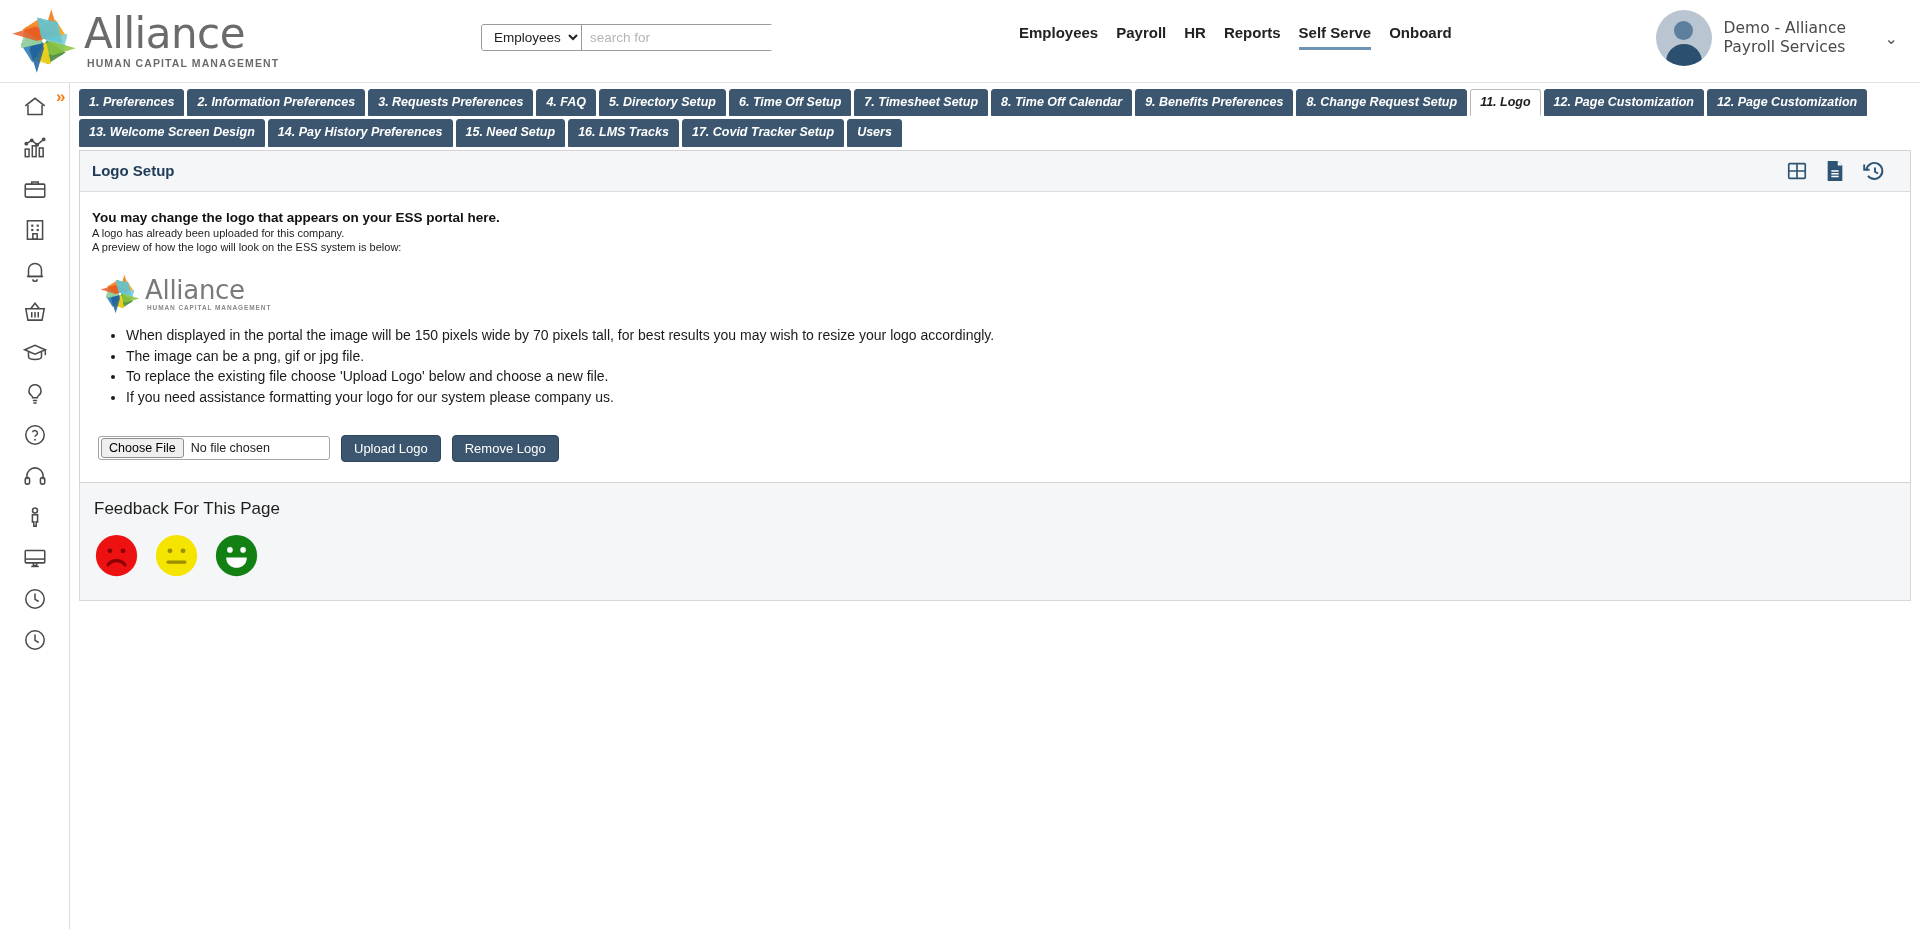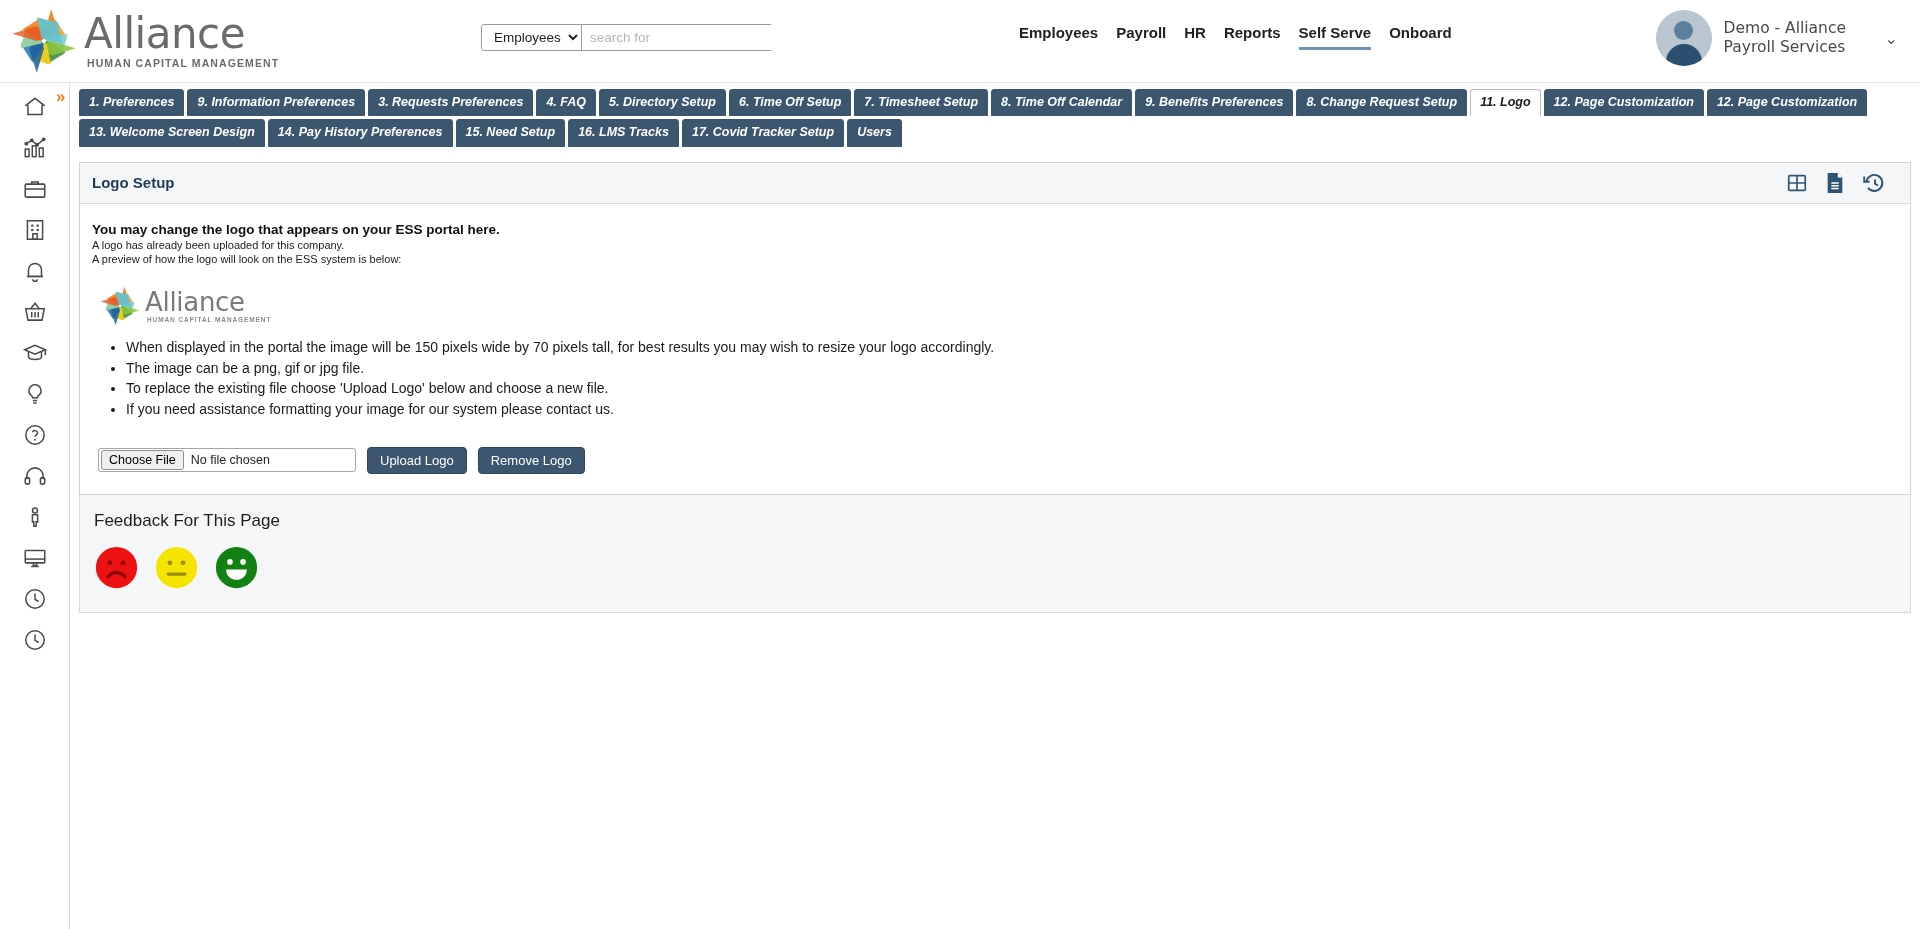--- a/index.html
+++ b/index.html
@@ -186,21 +186,21 @@
   }
   .tab.active {
     background: #ffffff;
     color: #1c1c1c;
     border: 1px solid #b9b9b9;
     border-bottom-color: #ffffff;
   }
 
   
   .panel {
-    margin: 15px 9px 0 9px;
+    margin: 3px 9px 0 9px;
     border: 1px solid #d4d4d4;
     background: #ffffff;
   }
   .panel-head {
     background: #f5f6f7;
     border-bottom: 1px solid #dcdcdc;
     padding: 10px 12px;
     display: flex;
     align-items: center;
     justify-content: space-between;
@@ -245,21 +245,21 @@
 
   .upload-row {
     display: flex;
     align-items: center;
     gap: 11px;
     margin: 28px 0 6px 6px;
   }
   .file-input {
     display: flex;
     align-items: center;
-    width: 258px; height: 24px;
+    width: 232px; height: 24px;
     border: 1px solid #a5a5a5;
     border-radius: 3px;
     background: #fff;
     overflow: hidden;
   }
   .file-btn {
     font-size: 12.5px;
     color: #000;
     background: #efefef;
     border: 1px solid #8f8f8f;
@@ -466,21 +466,21 @@
     </svg>
   </div>
 </div>
 <div class="expander">»</div>
 
 <div class="content">
 
   <div class="tabstrip">
     <div class="tabrow">
       <div class="tab">1. Preferences</div>
-      <div class="tab">9. Information Preferences</div>
+      <div class="tab">2. Information Preferences</div>
       <div class="tab">3. Requests Preferences</div>
       <div class="tab">4. FAQ</div>
       <div class="tab">5. Directory Setup</div>
       <div class="tab">6. Time Off Setup</div>
       <div class="tab">7. Timesheet Setup</div>
       <div class="tab">8. Time Off Calendar</div>
       <div class="tab">9. Benefits Preferences</div>
       <div class="tab">8. Change Request Setup</div>
       <div class="tab active">11. Logo</div>
       <div class="tab">12. Page Customization</div>
@@ -558,21 +558,21 @@
         <div class="lp-text">
           <div class="lp-name">Alliance</div>
           <div class="lp-sub">HUMAN CAPITAL MANAGEMENT</div>
         </div>
       </div>
 
       <ul class="notes">
         <li>When displayed in the portal the image will be 150 pixels wide by 70 pixels tall, for best results you may wish to resize your logo accordingly.</li>
         <li>The image can be a png, gif or jpg file.</li>
         <li>To replace the existing file choose 'Upload Logo' below and choose a new file.</li>
-        <li>If you need assistance formatting your image for our system please contact us.</li>
+        <li>If you need assistance formatting your logo for our system please company us.</li>
       </ul>
 
       <div class="upload-row">
         <div class="file-input">
           <div class="file-btn">Choose File</div>
           <div class="file-name">No file chosen</div>
         </div>
         <button class="btn">Upload Logo</button>
         <button class="btn">Remove Logo</button>
       </div>

